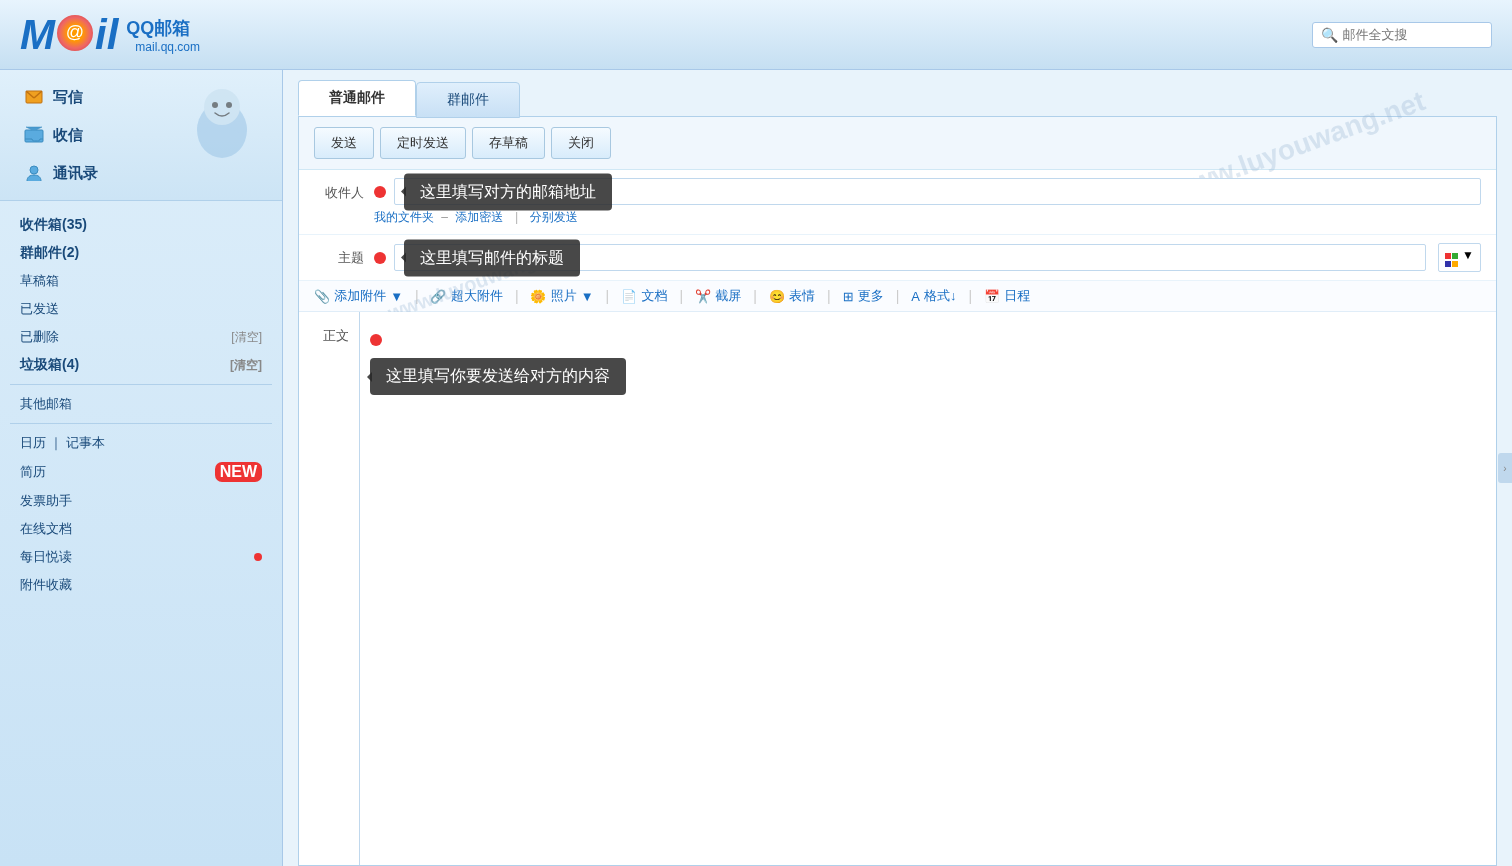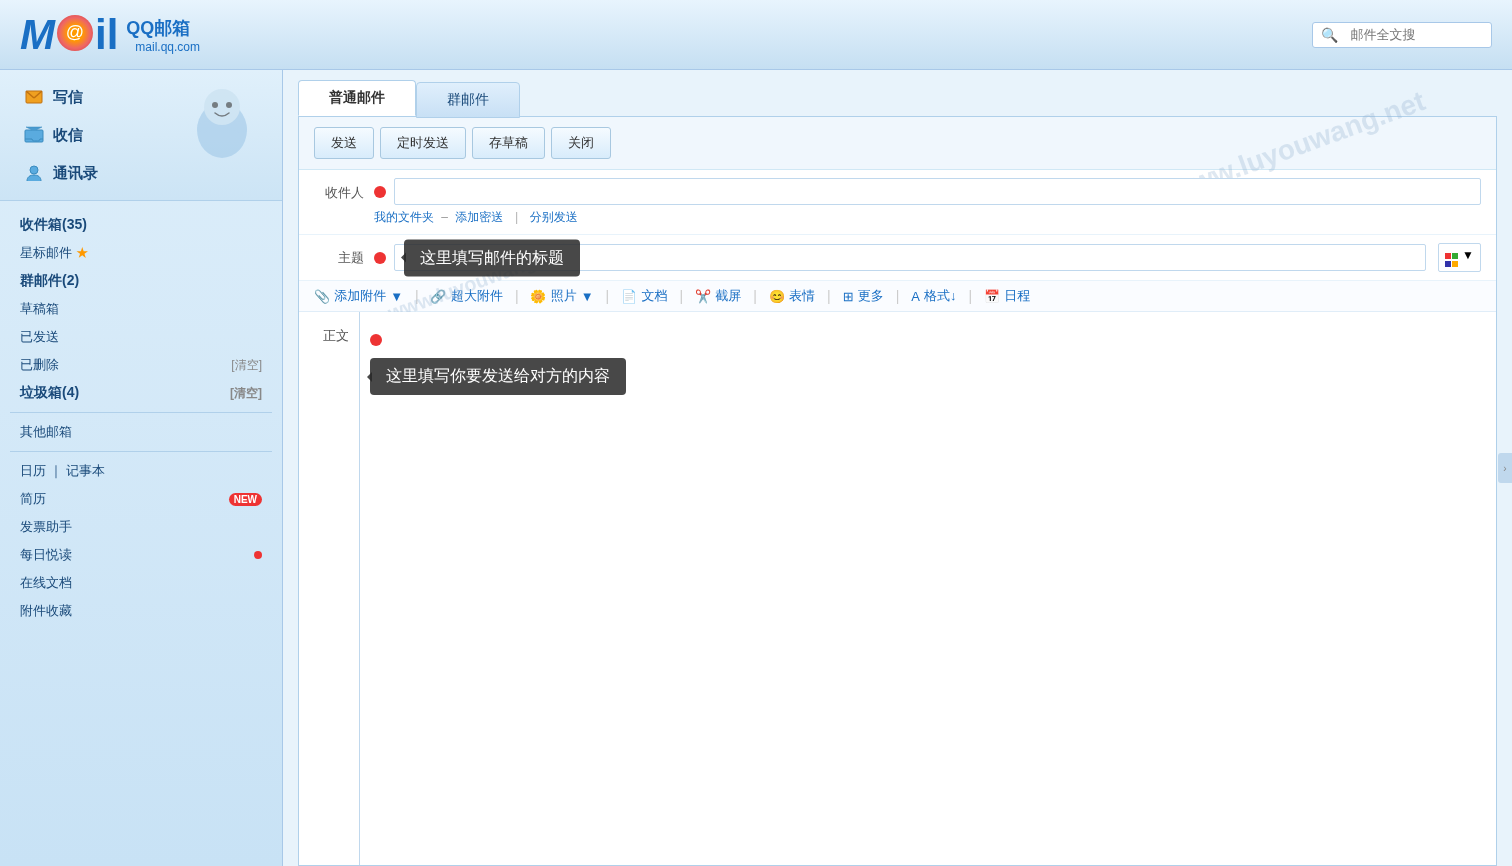--- a/index.html
+++ b/index.html
@@ -37,20 +37,21 @@
       color: white;
       font-size: 18px;
       margin: 0 2px;
       position: relative;
       top: -2px;
     }
     .logo-ail {
       font-size: 42px;
       font-weight: bold;
       color: #1a6fc4;
+      font-style: italic;
       line-height: 1;
     }
     .logo-qq-text {
       display: flex;
       flex-direction: column;
       margin-left: 8px;
     }
     .logo-qq-title {
       font-size: 18px;
       font-weight: bold;
@@ -94,21 +95,20 @@
       padding: 4px 8px;
       width: 180px;
     }
     .header-search input {
       border: none;
       outline: none;
       font-size: 13px;
       color: #c2410c;
       width: 100%;
       background: transparent;
-      margin-left: 8px;
     }
     .search-icon-span {
       color: #1a6fc4;
       margin-right: 4px;
       font-size: 14px;
     }
 
     
     #main {
       display: flex;
@@ -161,21 +161,21 @@
       display: flex;
       align-items: center;
       justify-content: space-between;
     }
     .sidebar-nav-item.bold { font-weight: bold; font-size: 14px; }
     .sidebar-nav-item .new-badge {
       background: #e33;
       color: white;
       border-radius: 7px;
       padding: 1px 5px;
-      font-size: 10px;
+      font-size: 16px;
       font-weight: bold;
     }
     .sidebar-nav-item .clear-link {
       color: #888;
       font-size: 12px;
     }
     .sidebar-divider {
       height: 1px;
       background: #b0d0ea;
       margin: 5px 10px;
@@ -486,23 +486,20 @@
           <ellipse cx="28" cy="52" rx="8" ry="5" fill="#a0c8e8" transform="rotate(-20 28 52)"></ellipse>
           <ellipse cx="62" cy="52" rx="8" ry="5" fill="#a0c8e8" transform="rotate(20 62 52)"></ellipse>
         </svg>
       </div>
     </div>
 
     <div class="sidebar-nav">
       <div class="sidebar-nav-item bold">
         <span>收件箱(35)</span>
       </div>
-      <div class="sidebar-nav-item">
-        <span>星标邮件 <span class="star-icon">★</span></span>
-      </div>
       <div class="sidebar-nav-item bold">
         <span>群邮件(2)</span>
       </div>
       <div class="sidebar-nav-item">
         <span>草稿箱</span>
       </div>
       <div class="sidebar-nav-item">
         <span>已发送</span>
       </div>
       <div class="sidebar-nav-item">
@@ -526,25 +523,25 @@
         <span>日历 ｜ 记事本</span>
       </div>
       <div class="sidebar-nav-item">
         <span>简历 </span>
         <span class="new-badge">NEW</span>
       </div>
       <div class="sidebar-nav-item">
         <span>发票助手</span>
       </div>
       <div class="sidebar-nav-item">
+        <span>在线文档</span>
+      </div>
+      <div class="sidebar-nav-item">
         <span>每日悦读</span>
         <span class="red-dot"></span>
-      </div>
-      <div class="sidebar-nav-item">
-        <span>在线文档</span>
       </div>
       <div class="sidebar-nav-item">
         <span>附件收藏</span>
       </div>
     </div>
   </div>
 
   <div id="content">
 
     <div class="watermark" style="top: 60px; right: 80px; font-size: 28px;">www.luyouwang.net</div>
@@ -569,20 +566,23 @@
         <button class="toolbar-btn">关闭</button>
       </div>
 
       <div class="compose-field-row">
         <div class="field-label">收件人</div>
         <div class="field-input-area">
           <div style="display:flex; align-items:center; gap:8px; position:relative;">
             <span class="red-dot-indicator"></span>
             <input type="text" class="recipient-input" style="flex: 1 1 0%;" value="">
 
+            <div class="tooltip-box" style="position:absolute; left:30px; top:50%; transform:translateY(-50%); z-index:10;">
+              <span>这里填写对方的邮箱地址</span>
+            </div>
           </div>
           <div class="field-sub-links">
             <a href="#">我的文件夹</a>
             <span> – </span>
             <a href="#">添加密送</a>
             <span> ｜ </span>
             <a href="#">分别发送</a>
           </div>
         </div>
       </div>

